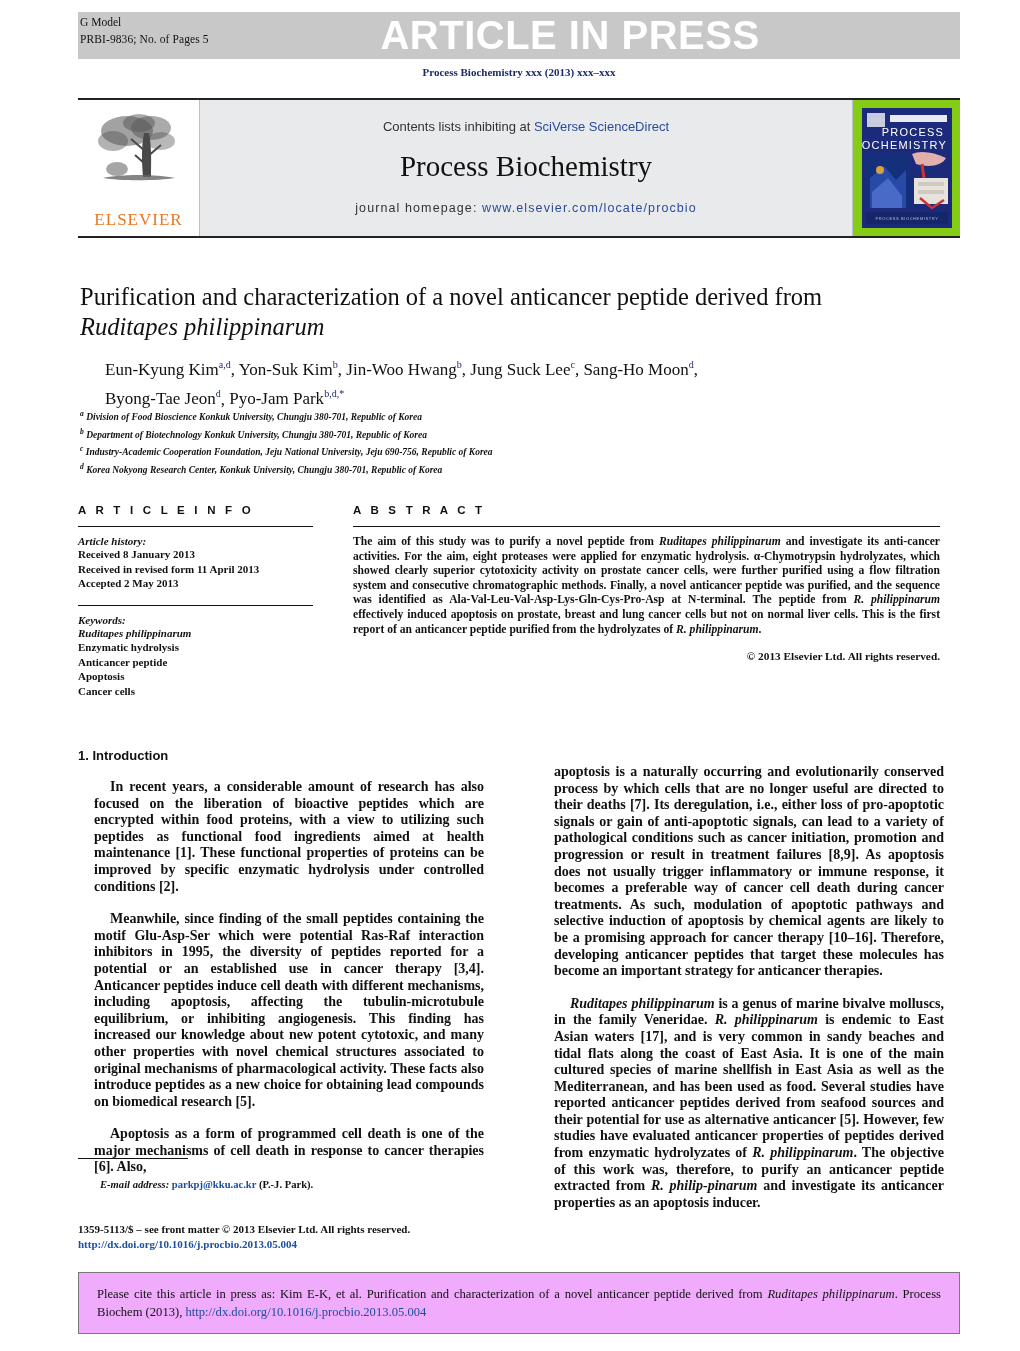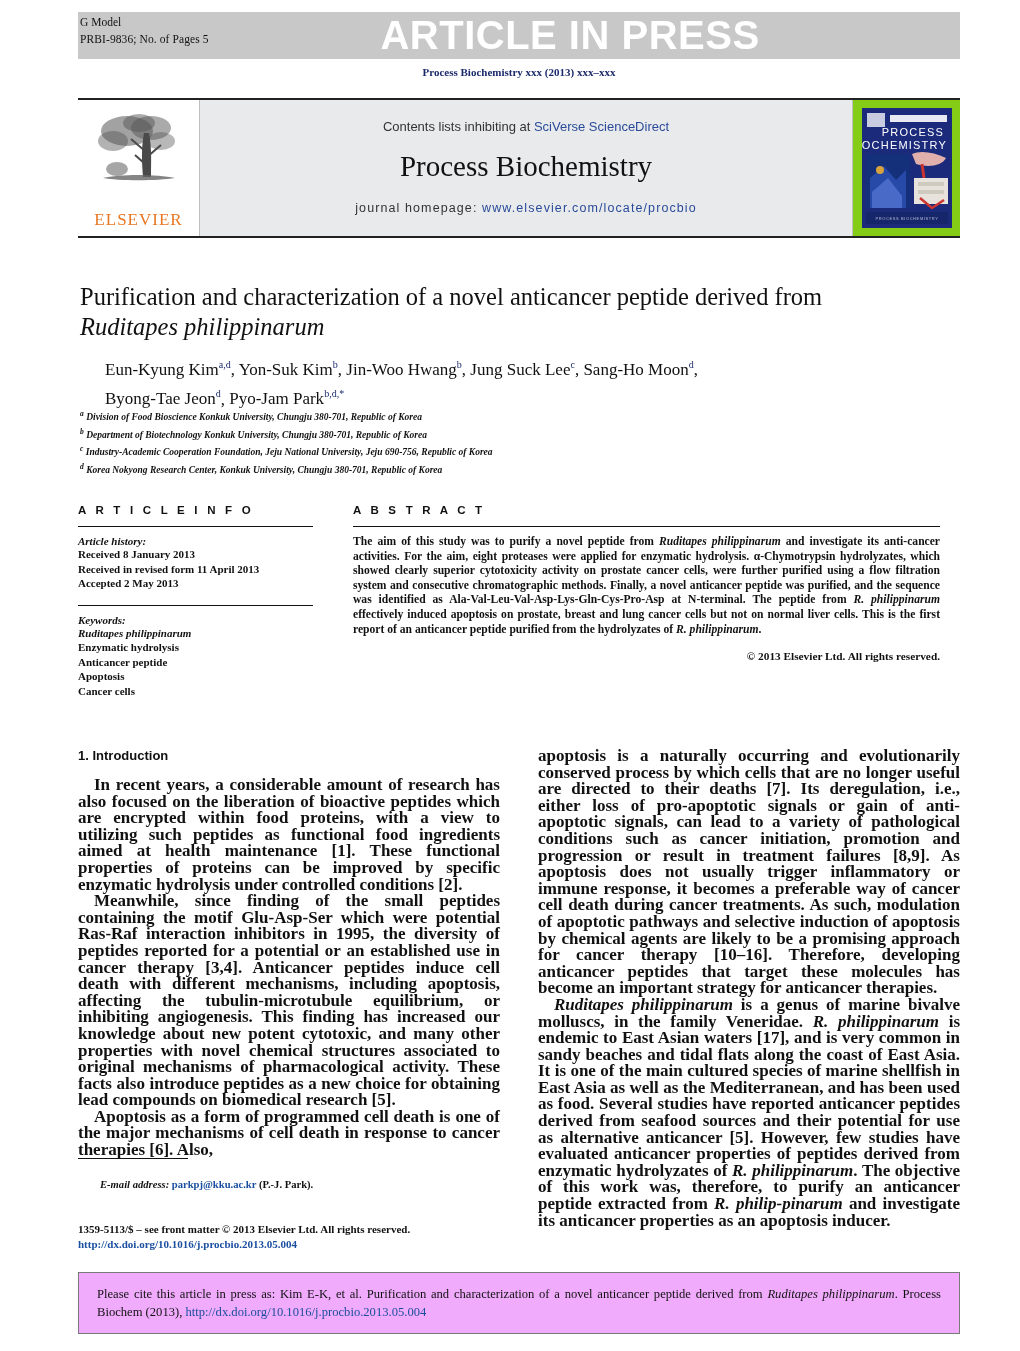--- a/index.html
+++ b/index.html
@@ -147,22 +147,22 @@
     position: absolute; left: 78px; top: 748px; width: 882px; height: 430px;
     display: flex; gap: 38px;
   }
   .bcol { width: 422px; }
   .h-sec {
     font-family: "Liberation Sans", sans-serif;
     font-weight: bold; font-size: 13px; color: #111; margin: 0 0 14px 0;
   }
   .ptext {
     font-family: "Liberation Serif", serif;
-    font-weight: bold; font-size: 17px; line-height: 16.6px;
-    text-align: justify; color: #111; margin: 0;
+    font-weight: bold; font-size: 14px; line-height: 16.6px;
+    text-align: justify; color: #111; margin: 16px;
     text-indent: 16px;
   }
   .ptext.noind { text-indent: 0; }
   .ptext i { font-style: italic; }
 
   
   .footnote {
     position: absolute; left: 78px; top: 1158px; width: 422px;
   }
   .fn-rule { width: 110px; border: 0; border-top: 1.1px solid #111; margin: 0 0 5px 0; }

